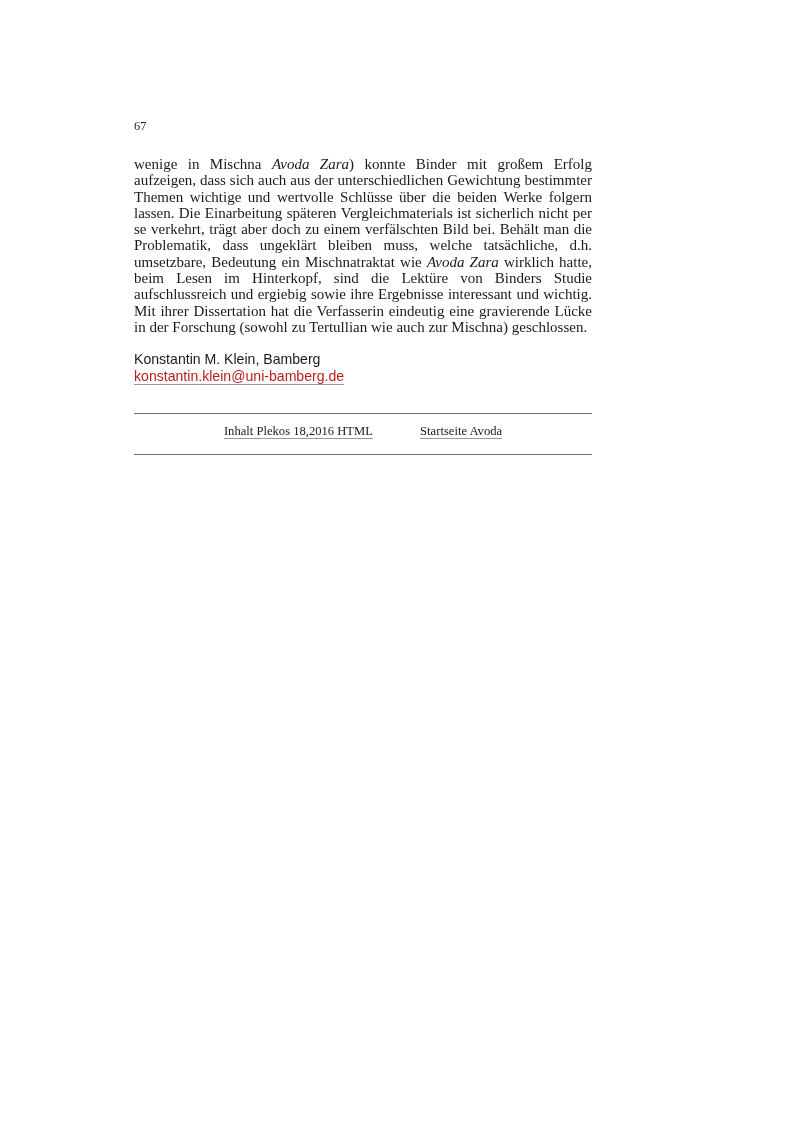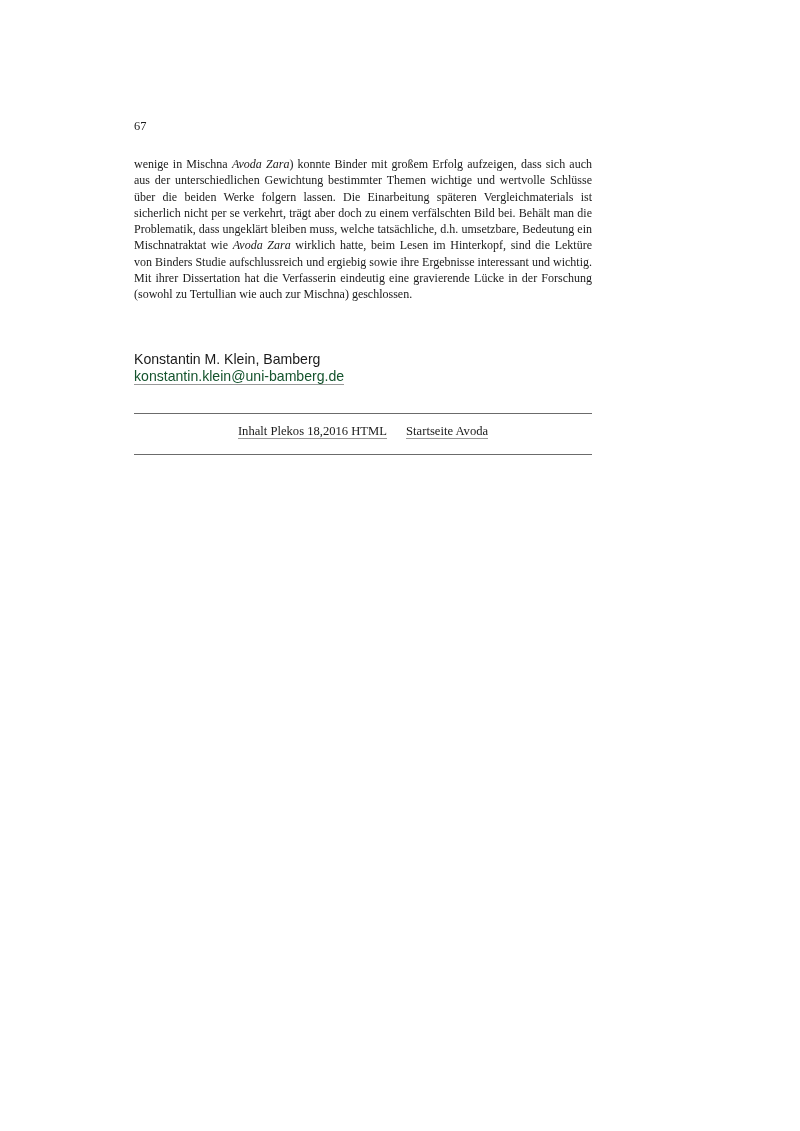--- a/index.html
+++ b/index.html
@@ -16,36 +16,36 @@
       left: 134px; top: 119px; width: 463px;
       font-size: 12.4px;
       font-family: "Liberation Serif", serif;
       display: flex; justify-content: space-between;
     }
     .page-header .title { margin-left: 38px; }
     .body-text {
       position: absolute;
       left: 134px; top: 156px; width: 458px;
       font-family: "Liberation Serif", serif;
-      font-size: 12px;
+      font-size: 15px;
       line-height: 16.3px;
       text-align: justify;
       text-align-last: left;
     }
     .body-text p { margin: 0; }
     .body-text em { font-style: italic; }
     .signature {
       position: absolute;
       left: 134px; top: 351px;
       font-family: Liberation Sans, sans-serif;
       font-size: 14.1px;
       line-height: 17px;
     }
     .signature a {
-      color: #14532d;
+      color: #b91c1c;
       text-decoration: none;
       border-bottom: 1.3px solid #999999;
     }
     .rule {
       position: absolute;
       left: 134px; width: 458px;
       height: 0;
       border-top: 1px solid #6b6b6b;
     }
     .rule.top { top: 413px; }
@@ -54,21 +54,21 @@
       position: absolute;
       left: 134px; top: 424px; width: 458px;
       text-align: center;
       font-family: "Liberation Serif", serif;
       font-size: 12.6px;
     }
     .footer-nav a {
       color: #1a1a1a;
       text-decoration: none;
       border-bottom: 1.3px solid #999999;
-      margin: 0 8px;
+      margin: 0 22px;
     }
   </style>
 </head>
 <body>
 
 <div class="page-header">
   <span class="pageno">67</span>
 </div>
 
 <div class="body-text">

